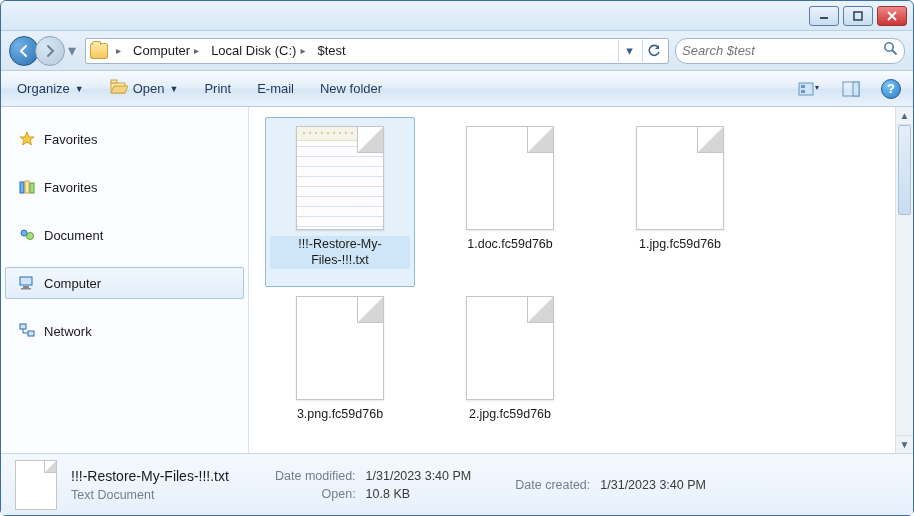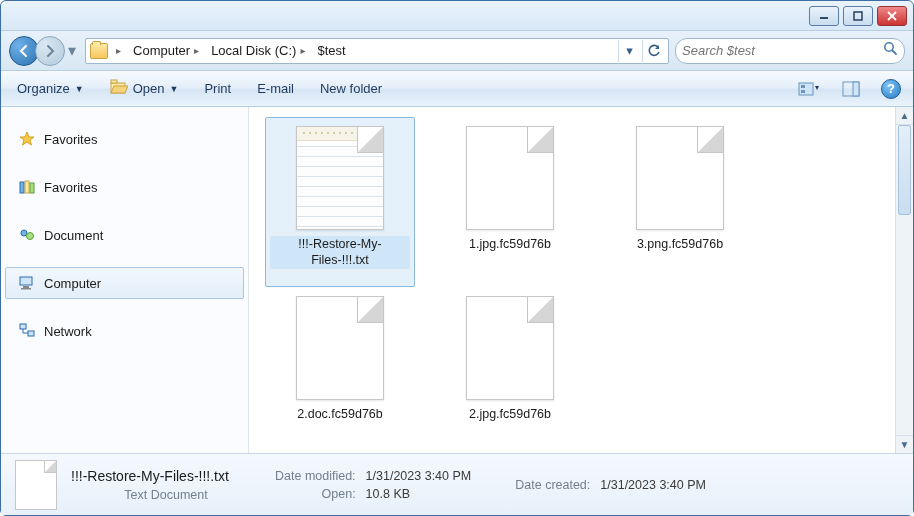--- a/index.html
+++ b/index.html
@@ -63,21 +63,21 @@
 .scroll .up { top:0; border-bottom:1px solid #d5e0ea; }
 .scroll .dn { bottom:0; border-top:1px solid #d5e0ea; }
 .scroll .thumb-s { position:absolute; top:18px; left:2px; right:2px; height:90px; background:linear-gradient(#e3eef9,#c9ddef); border:1px solid #a7c3dc; border-radius:2px; }
 
 
 .details { height:62px; background:linear-gradient(#f4f9fe,#e7f0fa); border-top:1px solid #c8d8e7; display:flex; align-items:center; padding:6px 14px; gap:14px; font-size:13px; color:#3a3a3a; }
 .d-thumb { width:42px; height:50px; background:#fff; border:1px solid #c6c6c6; position:relative; }
 .d-thumb .fold { position:absolute; top:0; right:0; width:12px; height:12px; background:linear-gradient(135deg,#fff 0 48%,#d6d6d6 52% 100%); border-left:1px solid #c6c6c6; border-bottom:1px solid #c6c6c6; }
 .d-col { display:flex; flex-direction:column; gap:4px; }
 .d-name { font-size:14px; color:#1a1a1a; }
-.d-type { color:#72808d; font-size:12.5px;text-align:center; }
+.d-type { color:#72808d; font-size:12.5px; }
 .d-grid { display:grid; grid-template-columns:auto auto; column-gap:10px; row-gap:4px; font-size:12.5px; }
 .d-grid .lbl { color:#72808d; text-align:right; }
 </style>
 </head>
 <body>
 
 <div class="window">
 
   <div class="titlebar">
     <div class="win-btn">
@@ -245,33 +245,33 @@
             <div class="thumb txt">
                 <div class="hdr"></div>
                 <div class="fold"></div>
               </div>
             <div class="fname">!!!-Restore-My-Files-!!!.txt</div>
           </div>
           <div class="file">
             <div class="thumb">
                 <div class="fold"></div>
               </div>
-            <div class="fname">1.jpg.fc59d76b</div>
+            <div class="fname">1.doc.fc59d76b</div>
           </div>
           <div class="file">
             <div class="thumb">
                 <div class="fold"></div>
               </div>
-            <div class="fname">3.png.fc59d76b</div>
+            <div class="fname">1.jpg.fc59d76b</div>
           </div>
           <div class="file">
             <div class="thumb">
                 <div class="fold"></div>
               </div>
-            <div class="fname">2.doc.fc59d76b</div>
+            <div class="fname">3.png.fc59d76b</div>
           </div>
           <div class="file">
             <div class="thumb">
                 <div class="fold"></div>
               </div>
             <div class="fname">2.jpg.fc59d76b</div>
           </div>
 
         </div>
       </div>

